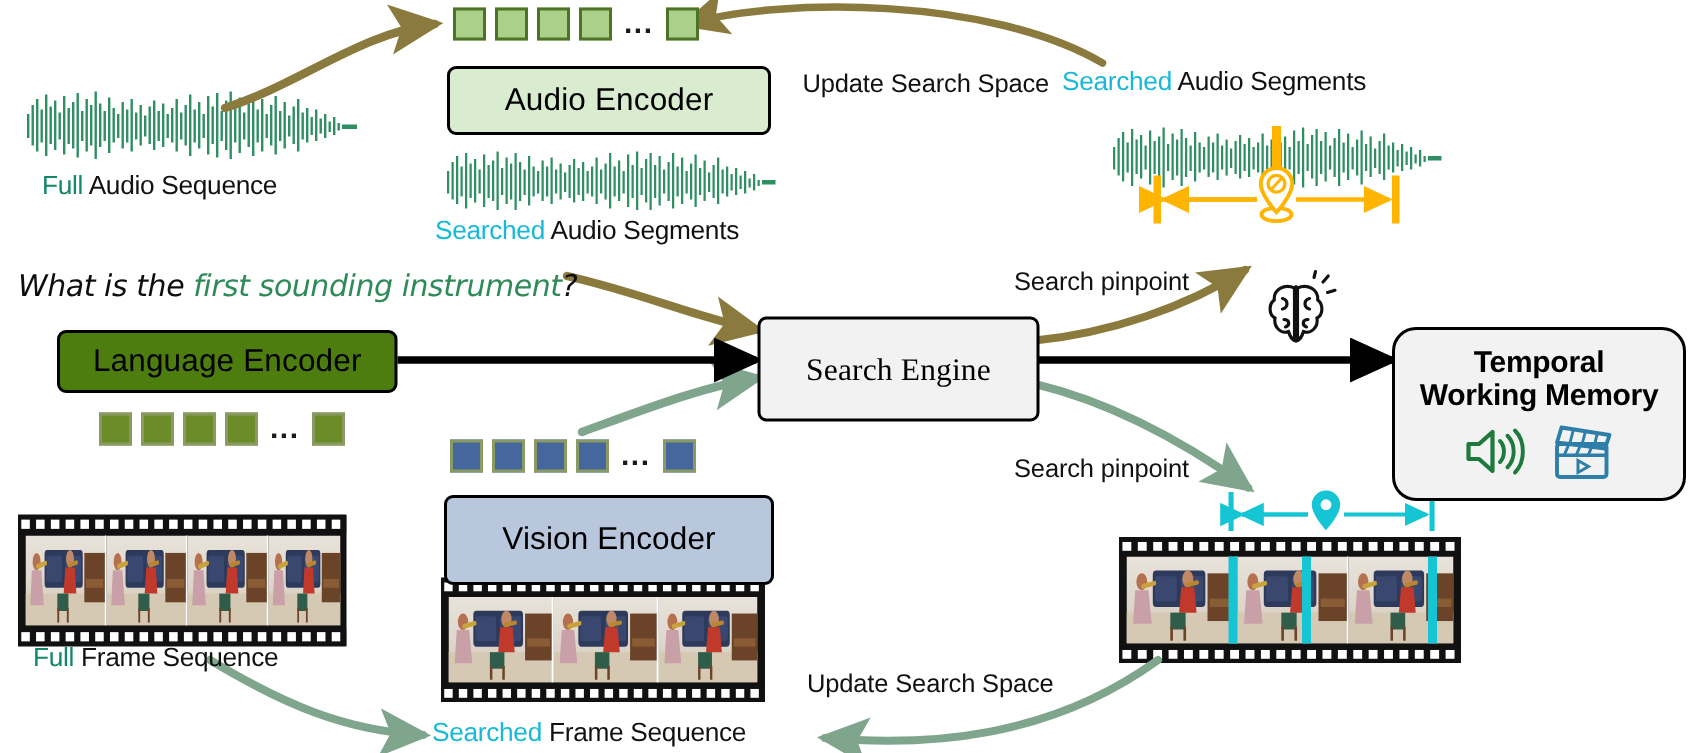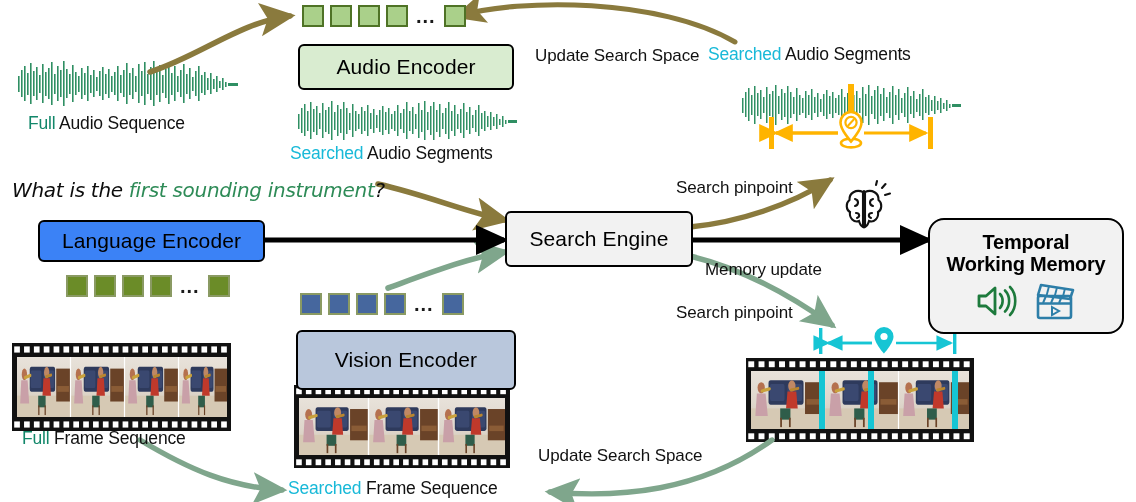--- a/index.html
+++ b/index.html
@@ -26,21 +26,21 @@
     display: flex;
     align-items: center;
     justify-content: center;
     font-size: 21px;
     color: #000;
     letter-spacing: .1px;
     box-sizing: border-box;
   }
   .module.audio  { background: #d9ecd0; }
   .module.vision { background: #b9c7dc; }
-  .module.lang   { background: #3b82f6; }
+  .module.lang   { background: #4d7c0f; }
   .module.search { background: #f2f2f2; }
   .module.memory {
     background: #f2f2f2;
     flex-direction: column;
     border-radius: 16px;
   }
   .mem-title {
     font-weight: bold;
     font-size: 20px;
     line-height: 1.12;
@@ -544,21 +544,21 @@
   </div>
 
   <div class="module vision" style="left:296px; top:330px; width:220px; height:60px;">
     <span>Vision Encoder</span>
   </div>
 
   <div class="module lang" style="left:38px; top:220px; width:227px; height:42px;">
     <span>Language Encoder</span>
   </div>
 
-  <div class="module search" style="left:505px; top:211px; width:188px; height:56px;">
+  <div class="module search" style="left:505px; top:211px; width:188px; height:70px;font-family:Liberation Serif, serif;">
     <span>Search Engine</span>
   </div>
 
   <div class="module memory" style="left:928px; top:182px; width:196px; height:116px;margin-top:36px;">
     <div class="mem-title">
       <div>Temporal</div>
       <div>Working Memory</div>
     </div>
     <div class="mem-icons">
 
@@ -636,19 +636,18 @@
   </div>
 
   <div class="caption" style="left:288px; top:478px;">
     <span class="hl-searched">Searched</span><span> Frame Sequence</span>
   </div>
 
   <div class="arrow-label" style="left:535px; top:38px;">Update Search Space</div>
 
   <div class="arrow-label" style="left:676px; top:170px;">Search pinpoint</div>
 
-  <div class="arrow-label" style="left:705px; top:252px;">Memory update</div>
 
   <div class="arrow-label" style="left:676px; top:295px;">Search pinpoint</div>
 
   <div class="arrow-label" style="left:538px; top:438px;">Update Search Space</div>
 
 </div>
 
 </body></html>

